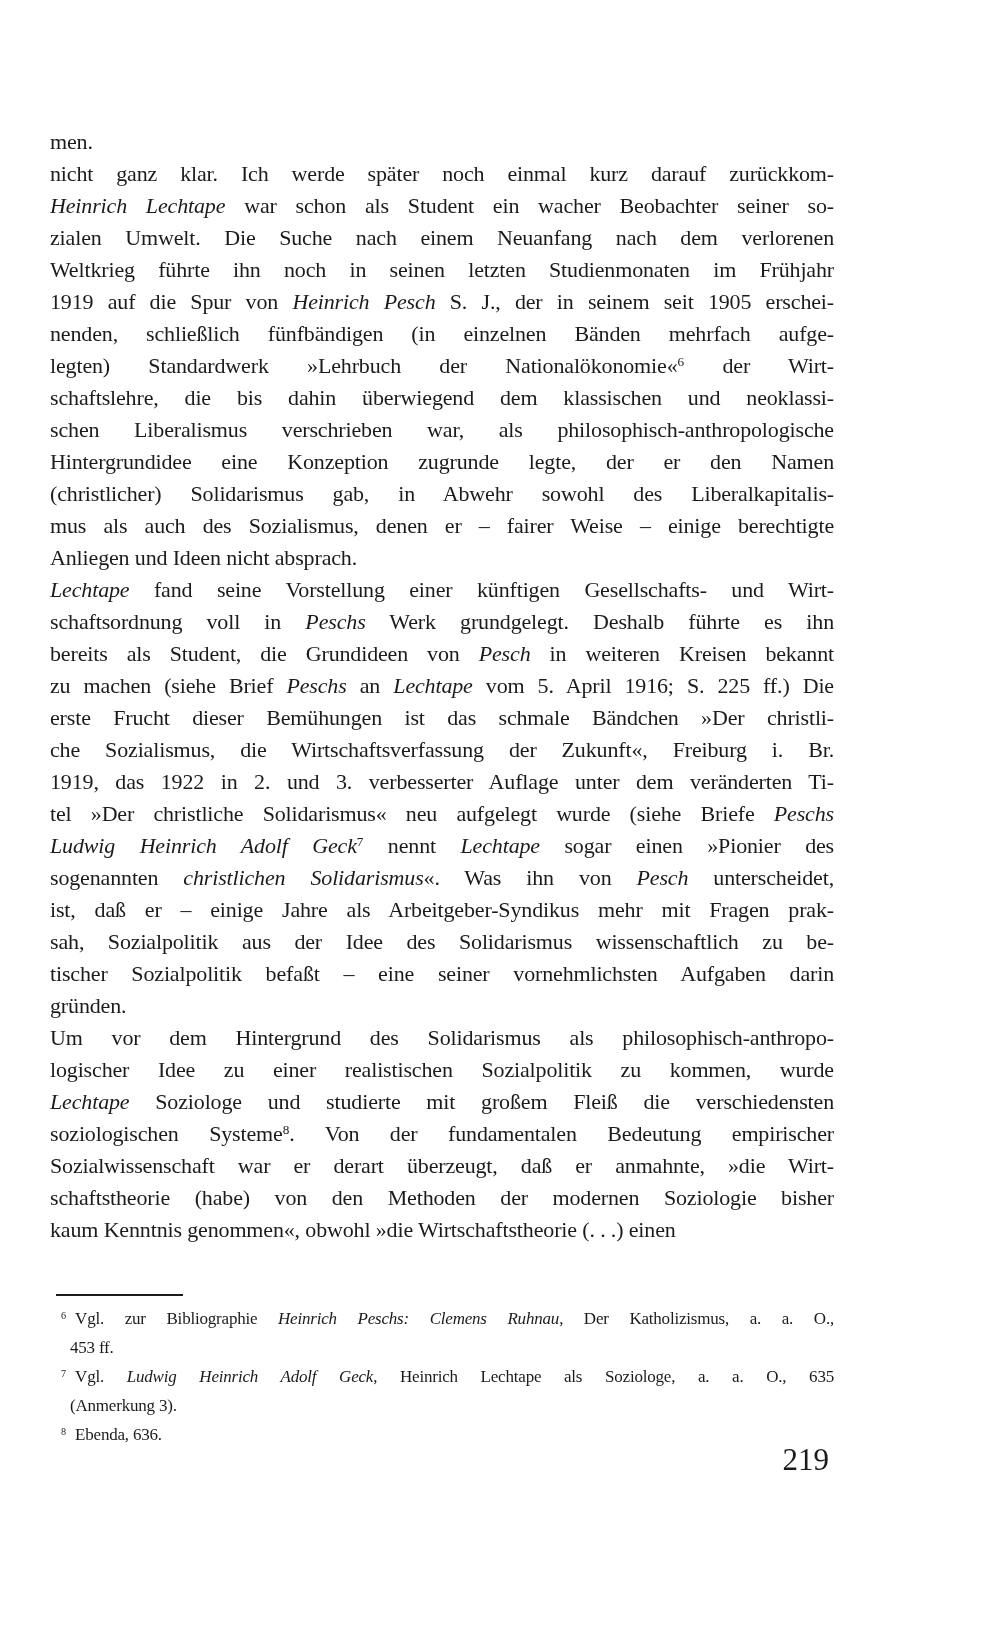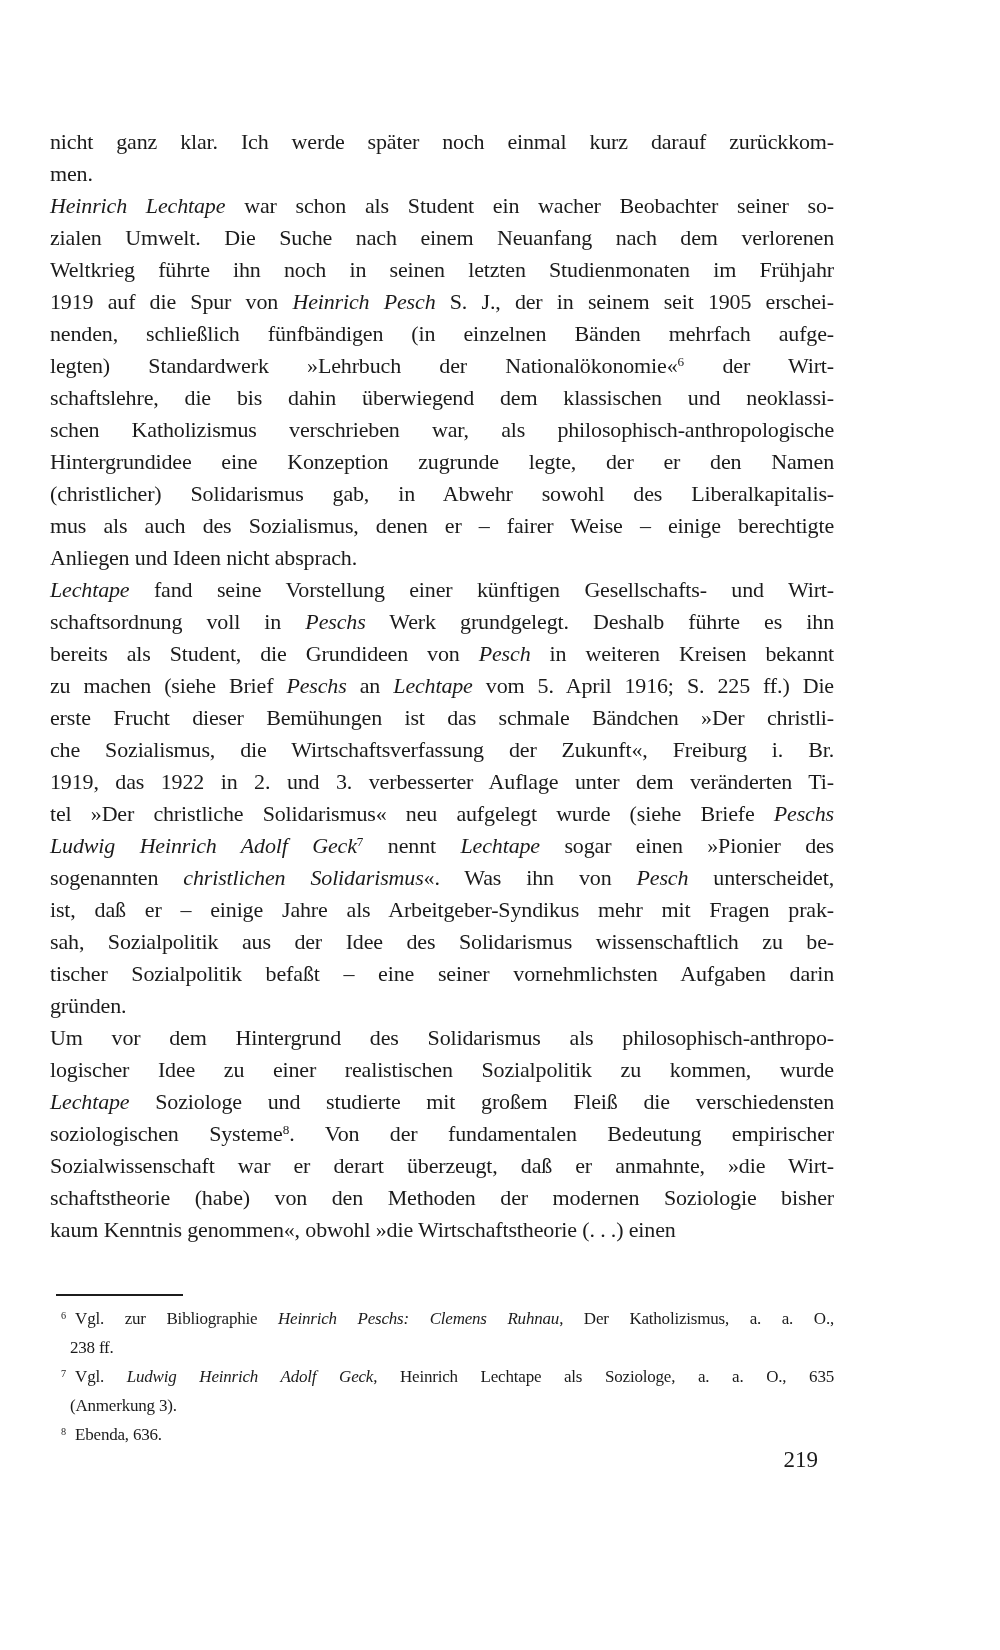--- a/index.html
+++ b/index.html
@@ -22,39 +22,39 @@
   }
   .footnotes{
     position:absolute;left:50px;top:1304px;width:784px;
     font-size:17px;letter-spacing:-0.2px;
   }
   .footnotes .line{height:29px;line-height:29px;padding-left:34px;box-sizing:border-box;}
   .footnotes .line.first{text-indent:-23px;}
   .footnotes .line.cont{text-indent:-14px;}
   .fn-num{margin-right:9px;}
   .page-number{
-    position:absolute;left:38px;top:1445px;width:780px;
-    text-align:right;font-size:23px;line-height:30px;
+    position:absolute;left:49px;top:1445px;width:780px;
+    text-align:right;font-size:31px;line-height:30px;
   }
 </style>
 </head>
 <body>
 
 <div class="page">
   <main class="text-block" id="body-text">
+      <div class="line"><span>men.</span></div>
       <div class="line j"><span>nicht ganz klar. Ich werde später noch einmal kurz darauf zurückkom-</span></div>
-      <div class="line"><span>men.</span></div>
       <div class="line j"><i>Heinrich Lechtape</i><span> war schon als Student ein wacher Beobachter seiner so-</span></div>
       <div class="line j"><span>zialen Umwelt. Die Suche nach einem Neuanfang nach dem verlorenen</span></div>
       <div class="line j"><span>Weltkrieg führte ihn noch in seinen letzten Studienmonaten im Frühjahr</span></div>
       <div class="line j"><span>1919 auf die Spur von </span><i>Heinrich Pesch</i><span> S. J., der in seinem seit 1905 erschei-</span></div>
       <div class="line j"><span>nenden, schließlich fünfbändigen (in einzelnen Bänden mehrfach aufge-</span></div>
       <div class="line j"><span>legten) Standardwerk »Lehrbuch der Nationalökonomie«</span><span class="sup">6</span><span> der Wirt-</span></div>
       <div class="line j"><span>schaftslehre, die bis dahin überwiegend dem klassischen und neoklassi-</span></div>
-      <div class="line j"><span>schen Katholizismus verschrieben war, als philosophisch-anthropologische</span></div>
+      <div class="line j"><span>schen Liberalismus verschrieben war, als philosophisch-anthropologische</span></div>
       <div class="line j"><span>Hintergrundidee eine Konzeption zugrunde legte, der er den Namen</span></div>
       <div class="line j"><span>(christlicher) Solidarismus gab, in Abwehr sowohl des Liberalkapitalis-</span></div>
       <div class="line j"><span>mus als auch des Sozialismus, denen er – fairer Weise – einige berechtigte</span></div>
       <div class="line"><span>Anliegen und Ideen nicht absprach.</span></div>
       <div class="line j"><i>Lechtape</i><span> fand seine Vorstellung einer künftigen Gesellschafts- und Wirt-</span></div>
       <div class="line j"><span>schaftsordnung voll in </span><i>Peschs</i><span> Werk grundgelegt. Deshalb führte es ihn</span></div>
       <div class="line j"><span>bereits als Student, die Grundideen von </span><i>Pesch</i><span> in weiteren Kreisen bekannt</span></div>
       <div class="line j"><span>zu machen (siehe Brief </span><i>Peschs</i><span> an </span><i>Lechtape</i><span> vom 5. April 1916; S. 225 ff.) Die</span></div>
       <div class="line j"><span>erste Frucht dieser Bemühungen ist das schmale Bändchen »Der christli-</span></div>
       <div class="line j"><span>che Sozialismus, die Wirtschaftsverfassung der Zukunft«, Freiburg i. Br.</span></div>
@@ -70,19 +70,19 @@
       <div class="line j"><span>logischer Idee zu einer realistischen Sozialpolitik zu kommen, wurde</span></div>
       <div class="line j"><i>Lechtape</i><span> Soziologe und studierte mit großem Fleiß die verschiedensten</span></div>
       <div class="line j"><span>soziologischen Systeme</span><span class="sup">8</span><span>. Von der fundamentalen Bedeutung empirischer</span></div>
       <div class="line j"><span>Sozialwissenschaft war er derart überzeugt, daß er anmahnte, »die Wirt-</span></div>
       <div class="line j"><span>schaftstheorie (habe) von den Methoden der modernen Soziologie bisher</span></div>
       <div class="line"><span>kaum Kenntnis genommen«, obwohl »die Wirtschaftstheorie (. . .) einen</span></div>
     </main>
   <div class="fn-rule"></div>
   <section class="footnotes" id="footnotes">
       <div class="line j first"><span class="sup fn-num">6</span><span>Vgl. zur Bibliographie </span><i>Heinrich Peschs: Clemens Ruhnau</i><span>, Der Katholizismus, a. a. O.,</span></div>
-      <div class="line cont"><span>238 ff.</span></div>
+      <div class="line cont"><span>453 ff.</span></div>
       <div class="line j first"><span class="sup fn-num">7</span><span>Vgl. </span><i>Ludwig Heinrich Adolf Geck</i><span>, Heinrich Lechtape als Soziologe, a. a. O., 635</span></div>
       <div class="line cont"><span>(Anmerkung 3).</span></div>
       <div class="line first"><span class="sup fn-num">8</span><span>Ebenda, 636.</span></div>
     </section>
   <div class="page-number">219</div>
 </div>
 
 </body></html>

